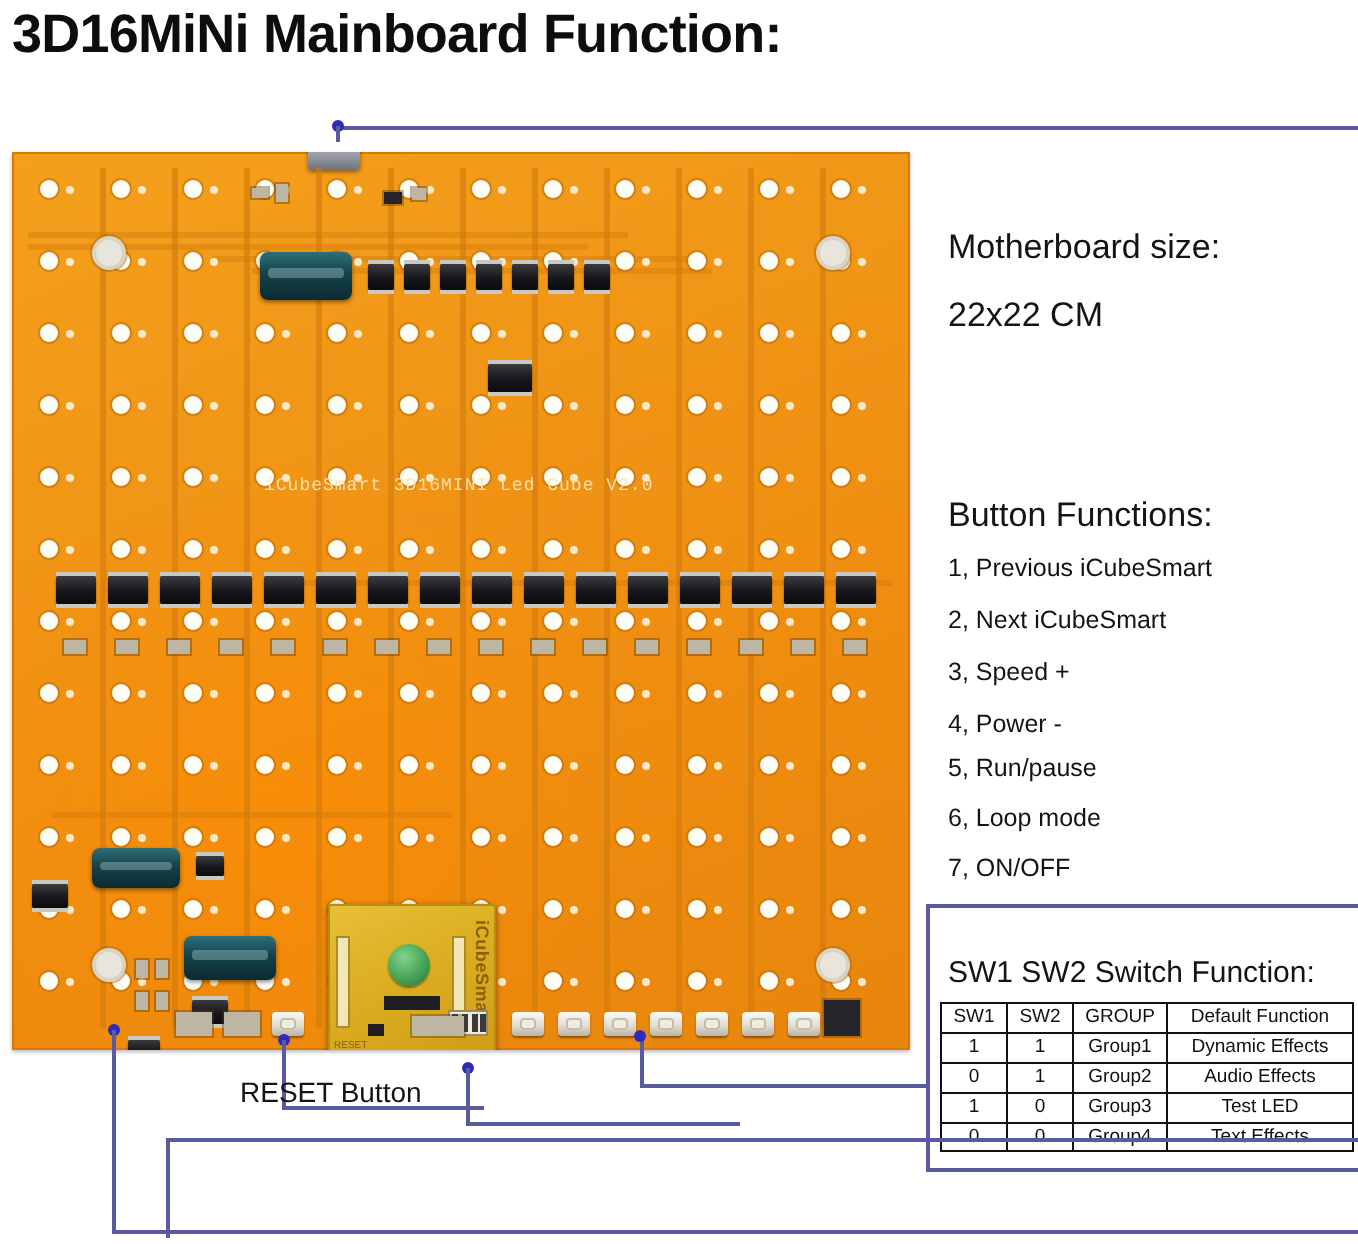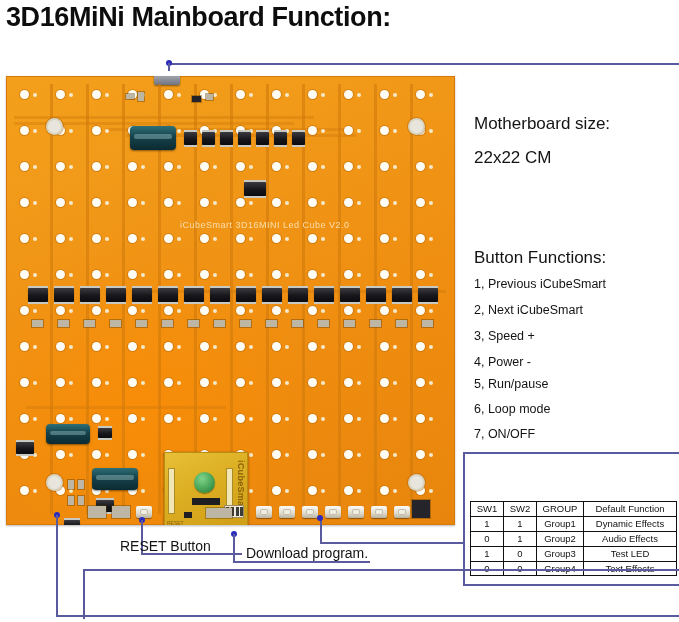--- a/index.html
+++ b/index.html
@@ -87,25 +87,24 @@
   .btn-sw:after{
     content:"";position:absolute;left:4px;top:3px;width:8px;height:6px;
     border-radius:2px;background:#efece2;box-shadow:inset 0 0 0 1px #c3bdac;
   }
   #usbc{
     position:absolute;left:148px;top:-8px;width:26px;height:17px;
     background:linear-gradient(180deg,#c9cbd2 0%,#9a9da6 55%,#6f737d 100%);
     border-radius:2px;box-shadow:0 1px 2px rgba(0,0,0,.45);
   }
   #silk{
-    position:absolute;left:126px;top:144px;
-    font-family:Liberation Sans, sans-serif;
+    position:absolute;left:126px;top:162px;
+    font-family:Liberation Mono, monospace;
     font-size:9px;letter-spacing:.5px;color:#fbe3b4;opacity:.92;
     white-space:nowrap;
-    margin-left:48px;
   }
   
   #module{
     position:absolute;left:158px;top:376px;width:84px;height:76px;
     background:linear-gradient(155deg,#e8c038 0%,#dcae22 45%,#cf9d16 100%);
     box-shadow:0 1px 3px rgba(0,0,0,.45), inset 0 0 0 1px #b98c12;
     border-radius:1px;overflow:hidden;
   }
   #module .mlabel{
     position:absolute;right:2px;top:8px;
@@ -590,20 +589,21 @@
   <div class="rtext bf-item" style="top:355px;">4, Power -</div>
   <div class="rtext bf-item" style="top:377px;">5, Run/pause</div>
   <div class="rtext bf-item" style="top:402px;">6, Loop mode</div>
   <div class="rtext bf-item" style="top:427px;">7, ON/OFF</div>
 
   <div class="cl-box" style="left:463px;top:452px;width:216px;height:130px;border-right:none;"></div>
   <div class="cl-h" style="left:320px;top:542px;width:145px;"></div>
   <div class="cl-v" style="left:320px;top:519px;height:24px;"></div>
   <div class="cl-dot" style="left:317px;top:515px;"></div>
 
+  <div class="rtext" id="sw-title">SW1 SW2 Switch Function:</div>
   <table id="sw-table">
     <thead>
       <tr>
         <th class="c0">SW1</th>
         <th class="c1">SW2</th>
         <th class="c2">GROUP</th>
         <th class="c3">Default Function</th>
       </tr>
     </thead>
     <tbody>
@@ -635,21 +635,20 @@
   </table>
 
   <div class="cl-dot" style="left:139px;top:517px;"></div>
   <div class="cl-v" style="left:141px;top:520px;height:33px;"></div>
   <div class="cl-h" style="left:141px;top:553px;width:101px;"></div>
   <div id="reset-label">RESET Button</div>
 
   <div class="cl-dot" style="left:231px;top:531px;"></div>
   <div class="cl-v" style="left:233px;top:534px;height:27px;"></div>
   <div class="cl-h" style="left:233px;top:561px;width:137px;"></div>
-  <div id="download-label">Download program.</div>
 
   <div class="cl-dot" style="left:54px;top:512px;"></div>
   <div class="cl-v" style="left:56px;top:515px;height:100px;"></div>
   <div class="cl-v" style="left:83px;top:569px;height:50px;"></div>
   <div class="cl-h" style="left:83px;top:569px;width:596px;"></div>
   <div class="cl-h" style="left:56px;top:615px;width:623px;"></div>
 
 </div>
 
 </body></html>

